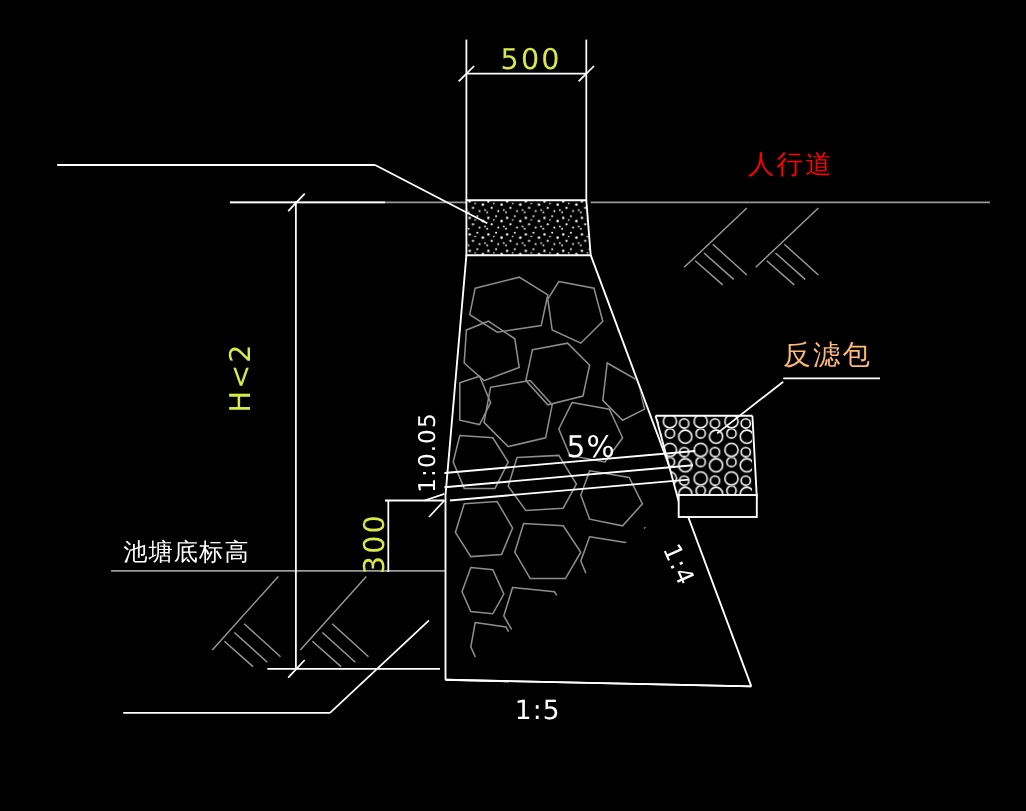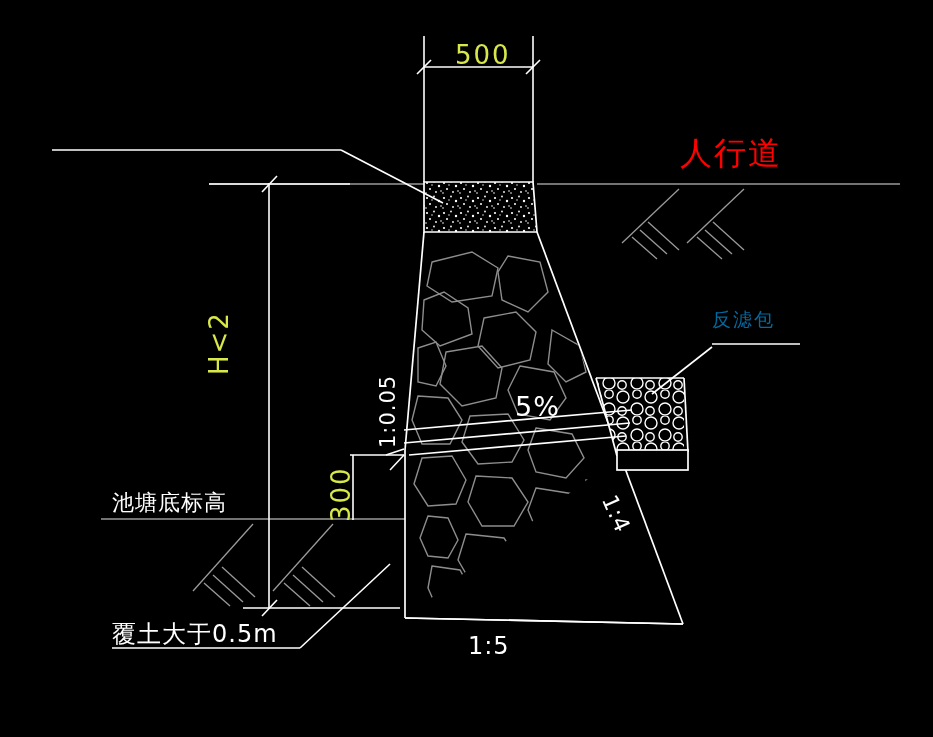--- a/index.html
+++ b/index.html
@@ -177,27 +177,26 @@
       <line x1="300" y1="648" x2="390" y2="564"></line>
     </g>
 
     <g stroke="#ffffff" stroke-width="1.7" fill="none">
       <line x1="405" y1="618" x2="683" y2="624"></line>
     </g>
 
   </svg>
 
 
-  <div class="lbl" style="left:680px;top:137px;color:#ff0000;font-size:32px;letter-spacing:2px;">人行道</div>
-
-  <div class="lbl" style="left:712px;top:310px;color:#0369a1;font-size:19px;letter-spacing:2px;">反滤包</div>
+  <div class="lbl" style="left:680px;top:137px;color:#ff0000;font-size:24px;letter-spacing:2px;">人行道</div>
+
+  <div class="lbl" style="left:712px;top:310px;color:#fdba74;font-size:25px;letter-spacing:2px;">反滤包</div>
 
   <div class="lbl" style="left:112px;top:492px;color:#ffffff;font-size:22px;letter-spacing:1px;">池塘底标高</div>
 
-  <div class="lbl" style="left:112px;top:622px;color:#ffffff;font-size:24px;letter-spacing:1px;">覆土大于0.5m</div>
 
   <div class="lbl" style="left:455px;top:26px;color:#d8e84a;font-size:26px;letter-spacing:2px;margin-top:16px;">500</div>
 
   <div class="lbl" style="left:206px;top:375px;color:#d8e84a;font-size:26px;letter-spacing:2px;
               transform:rotate(-90deg);transform-origin:left top;">H&lt;2</div>
 
   <div class="lbl" style="left:328px;top:522px;color:#d8e84a;font-size:26px;letter-spacing:2px;
               transform:rotate(-90deg);transform-origin:left top;">300</div>
 
   <div class="lbl" style="left:378px;top:448px;color:#ffffff;font-size:21px;letter-spacing:1px;

